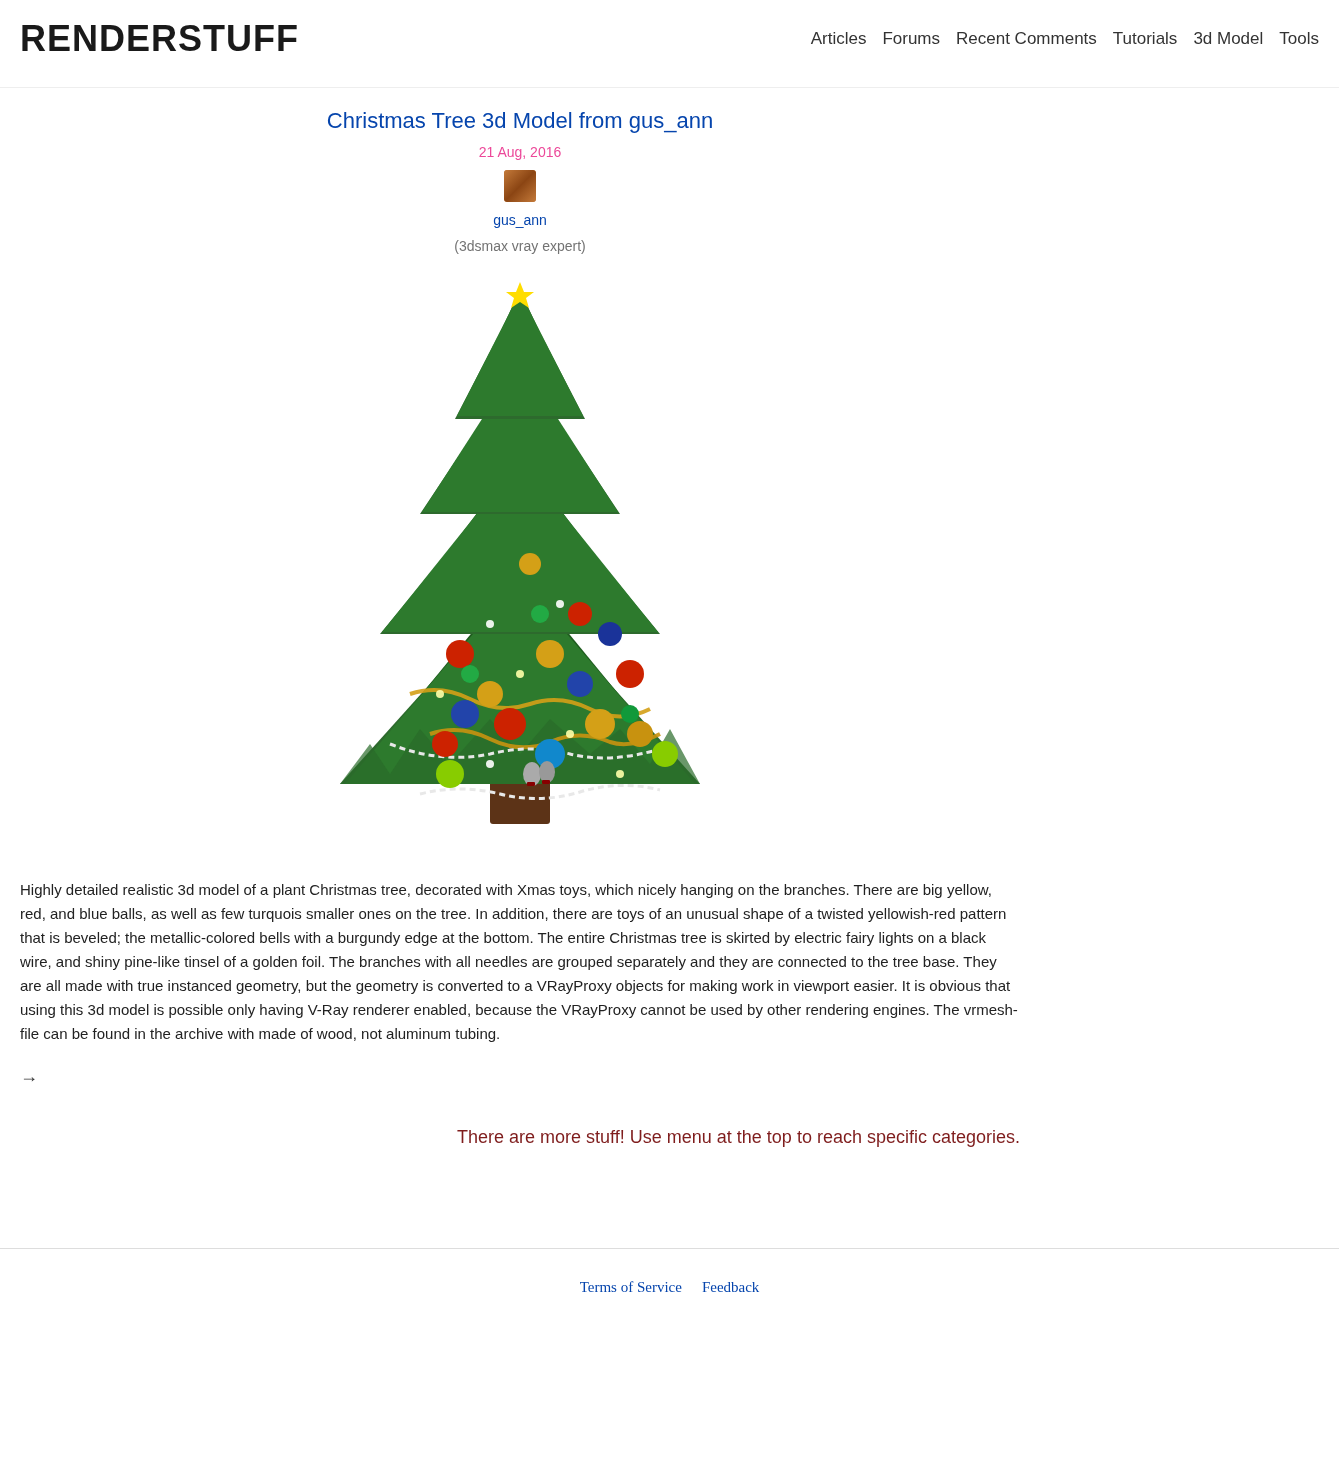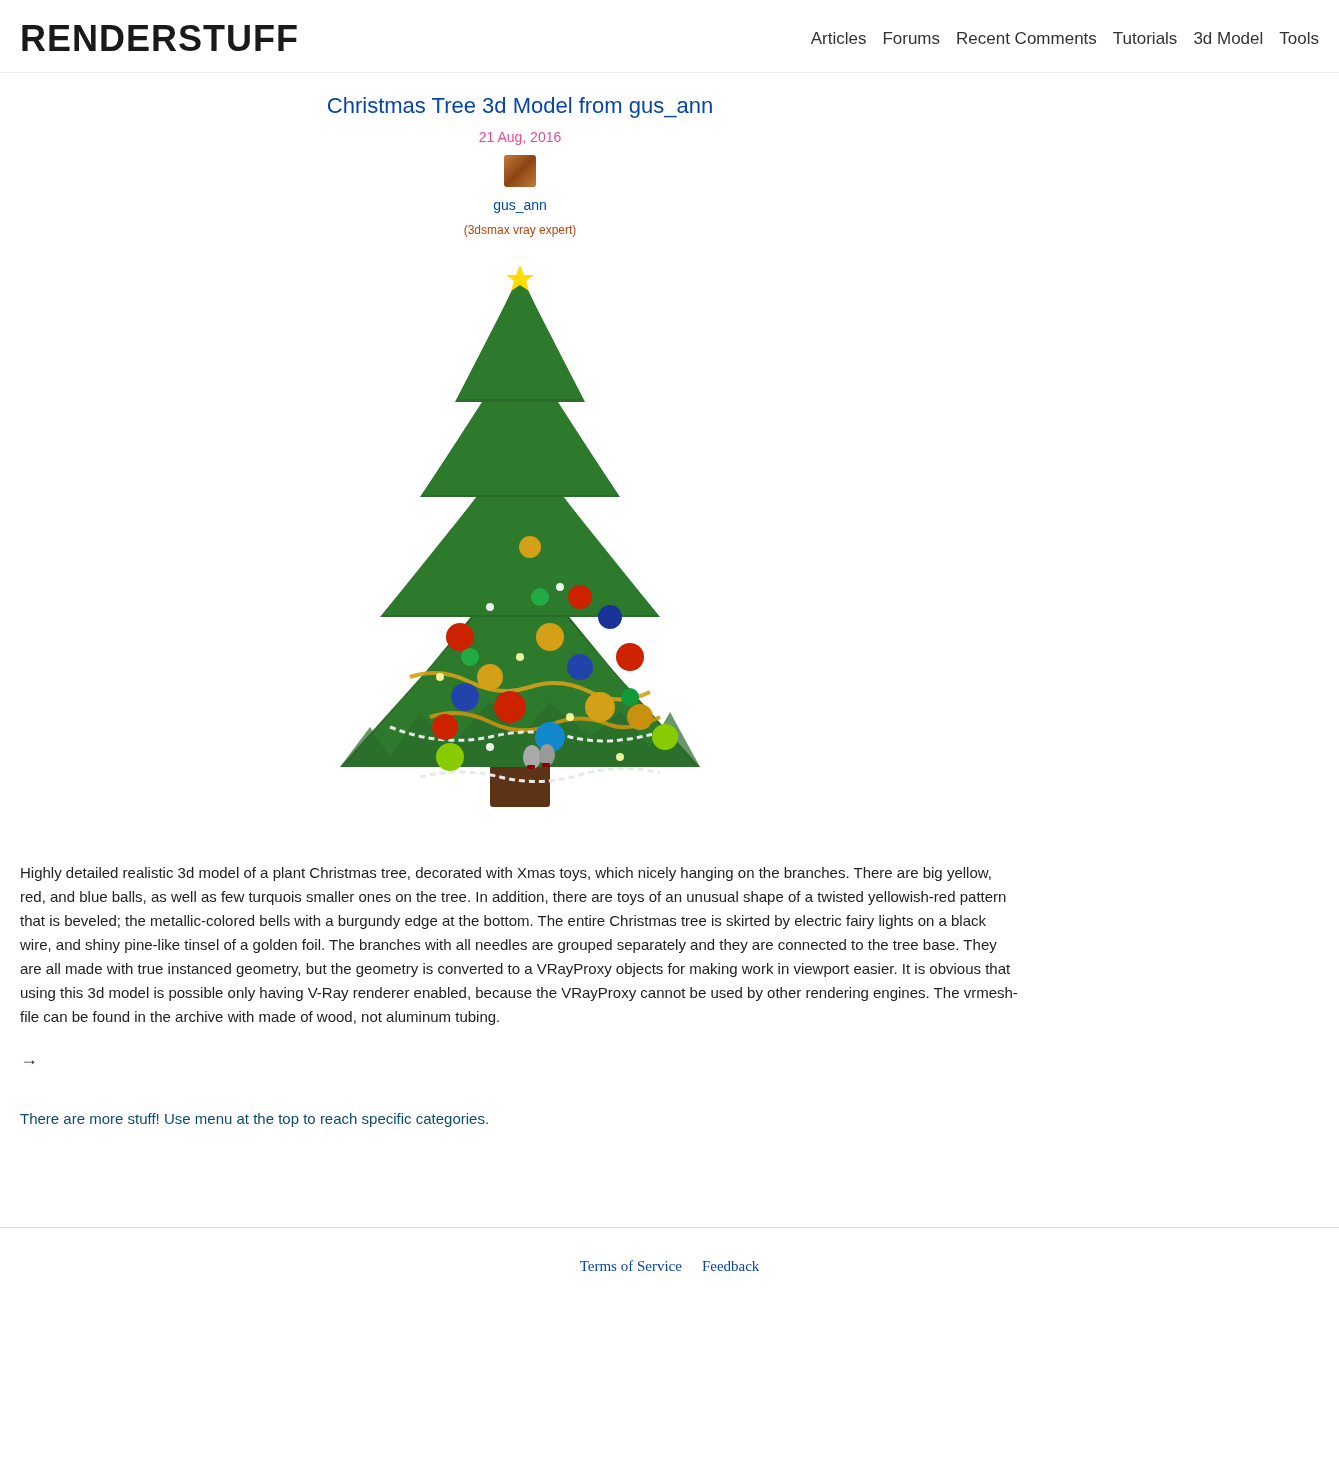--- a/index.html
+++ b/index.html
@@ -12,21 +12,21 @@
       font-family: Arial, Helvetica, sans-serif;
       background: #ffffff;
       color: #333333;
       width: 1339px;
       min-height: 1475px;
     }
 
     header {
       display: flex;
       align-items: center;
-      padding: 18px 20px 12px 20px;
+      padding: 18px 20px 27px 20px;
       border-bottom: 1px solid #eeeeee;
     }
 
     .site-title {
       font-size: 36px;
       font-weight: bold;
       color: #1a1a1a;
       text-decoration: none;
       letter-spacing: 1px;
       margin-right: auto;
@@ -79,22 +79,22 @@
     }
 
     .author-name {
       font-size: 14px;
       color: #0645ad;
       text-decoration: none;
       text-align: center;
     }
 
     .author-role {
-      font-size: 12px;
-      color: #c2410c;
+      font-size: 14px;
+      color: #737373;
     }
 
     .article-image-container {
       text-align: center;
       margin: 10px 0 30px 0;
     }
 
     .christmas-tree-svg {
       width: 460px;
       height: 580px;
@@ -114,23 +114,23 @@
       color: #333;
       text-decoration: none;
       font-size: 15px;
     }
 
     .read-more-arrow {
       font-size: 18px;
     }
 
     .more-stuff {
-      text-align: left;
-      font-size: 15px;
-      color: #0c4a6e;
+      text-align: right;
+      font-size: 18px;
+      color: #7f1d1d;
       margin: 40px 0 60px 0;
     }
 
     footer {
       border-top: 1px solid #ddd;
       padding: 30px 20px 20px 20px;
       text-align: center;
       font-family: Liberation Serif, serif;
     }
 

